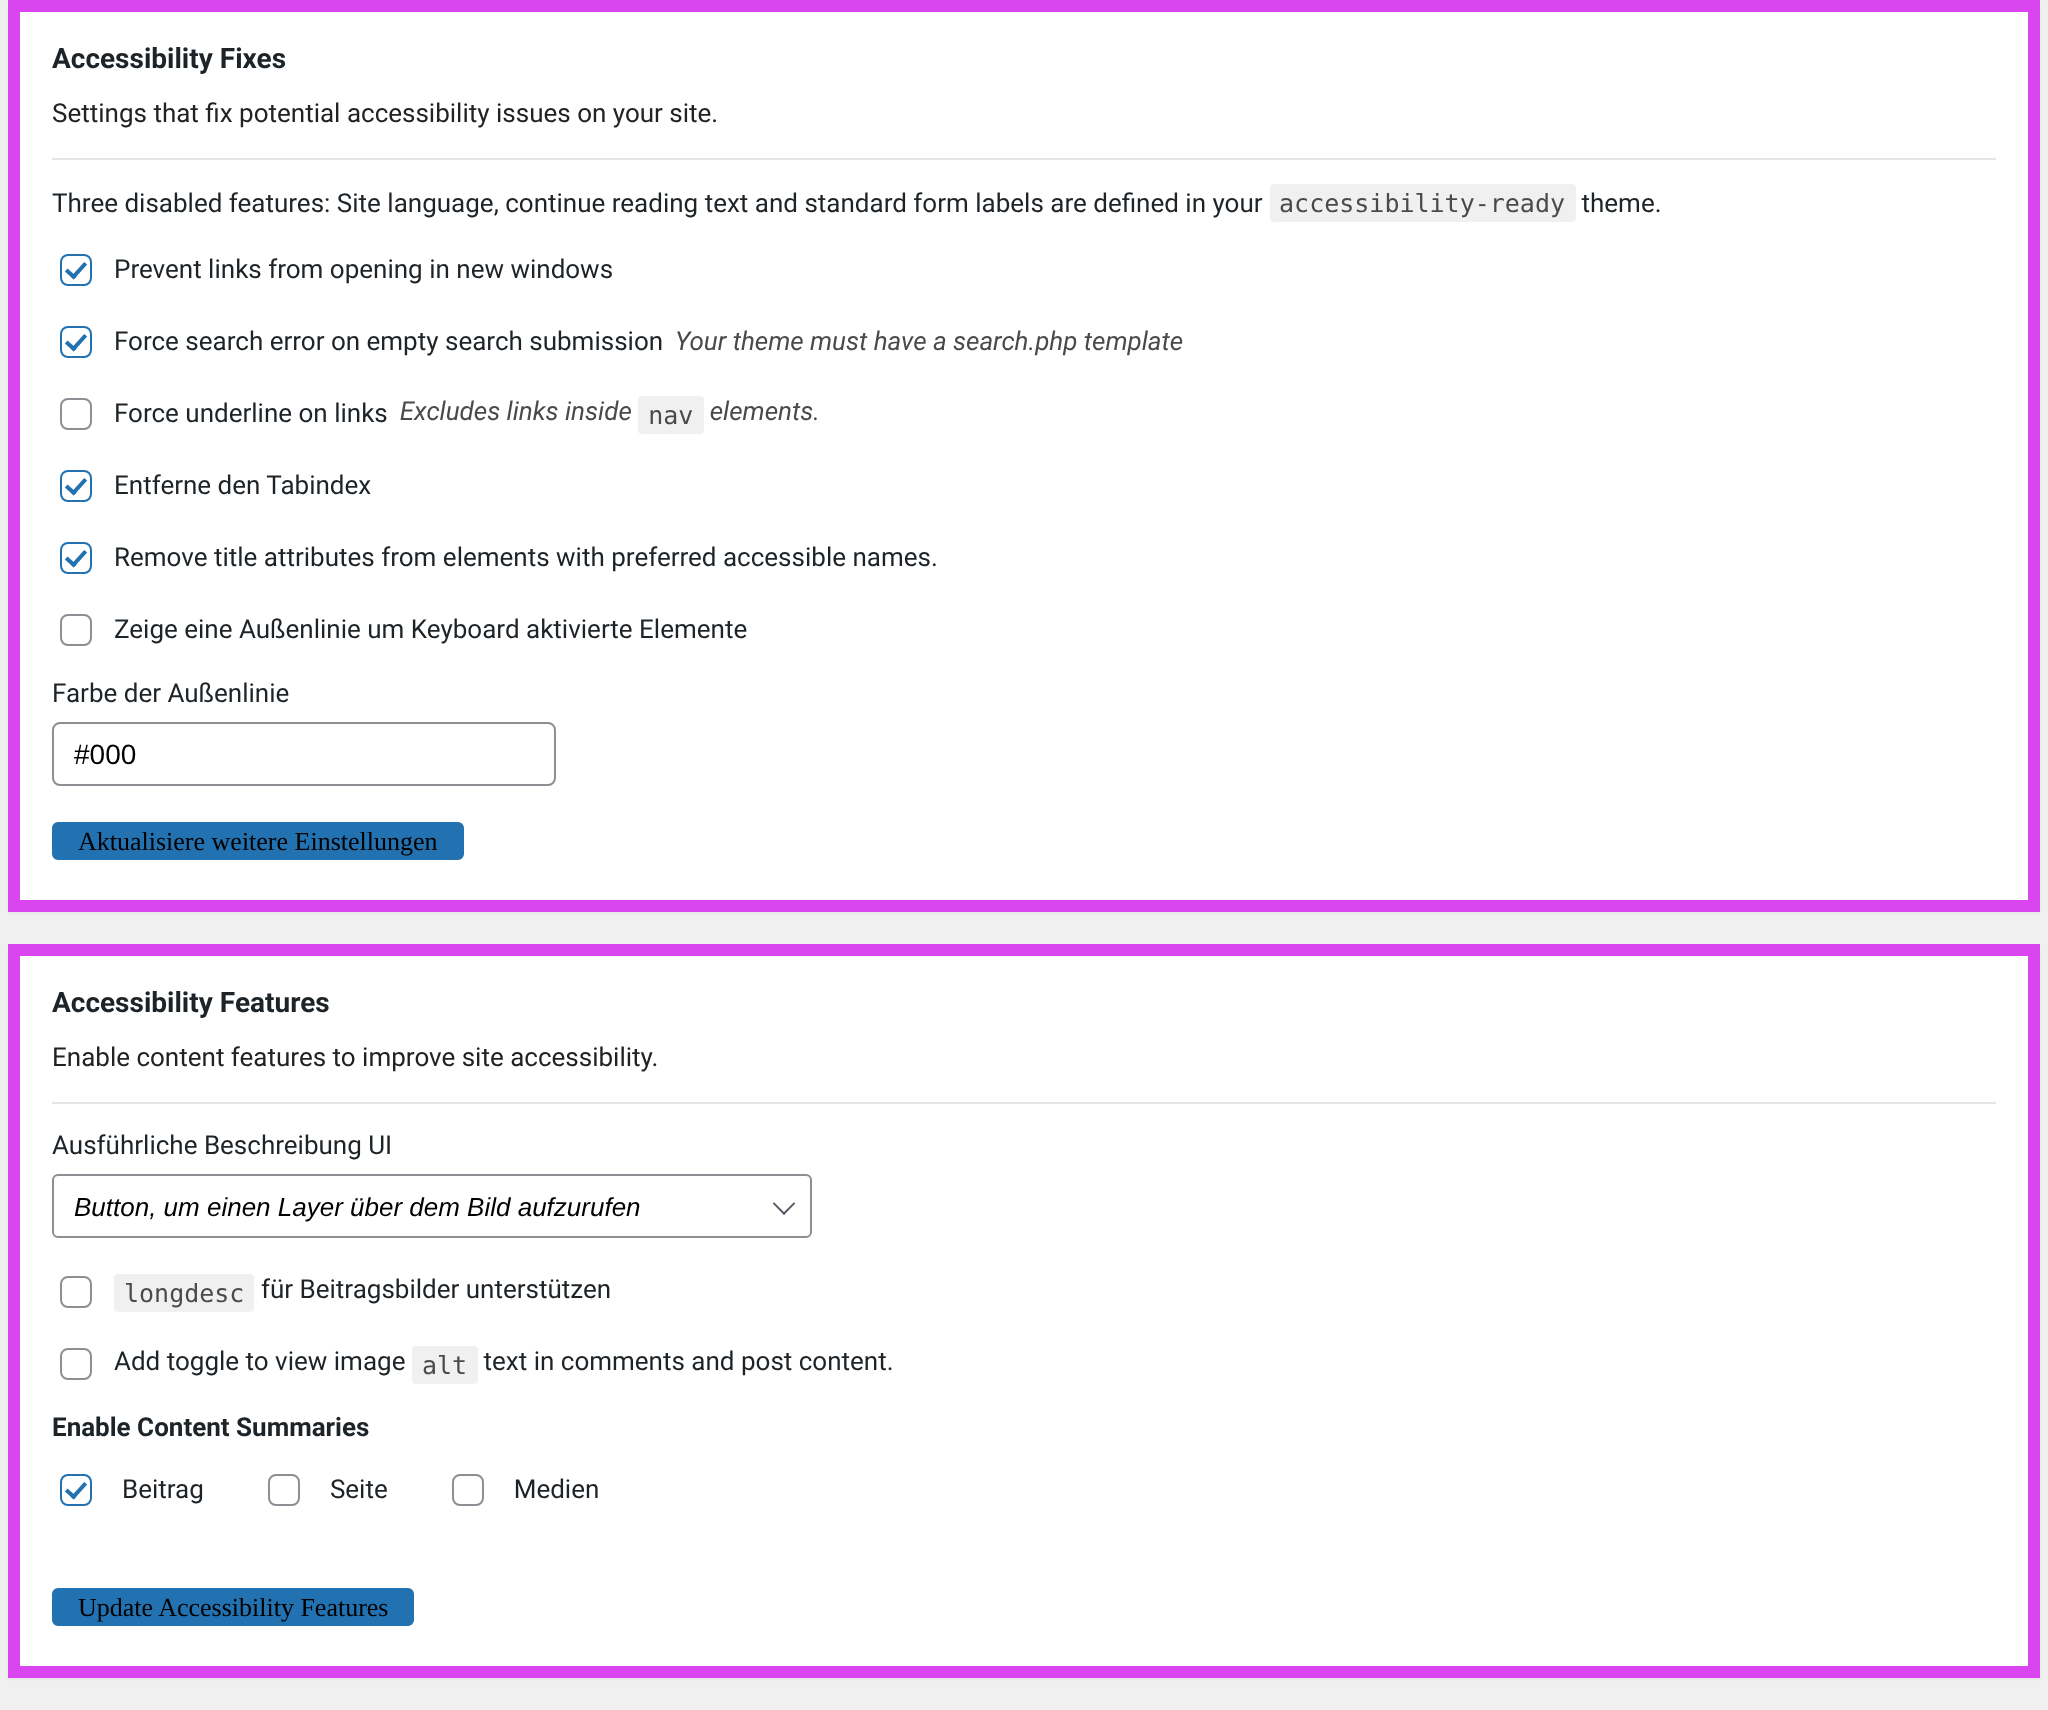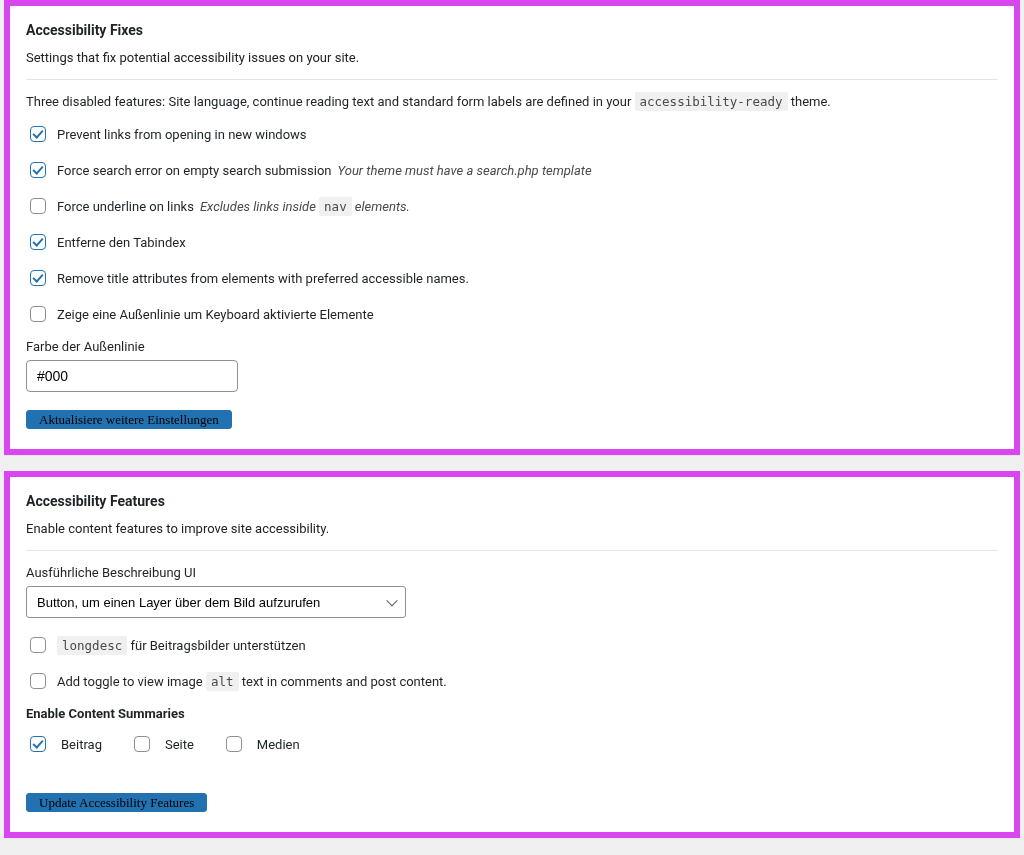--- a/index.html
+++ b/index.html
@@ -90,21 +90,21 @@
   .note-em {
     font-style: italic;
     color: #4a4a4a;
   }
   .field-label {
     display: block;
     font-size: 13px;
     margin: 4px 0 6px 0;
   }
   input[type="text"].text-input {
-    width: 212px;
+    width: 252px;
     height: 32px;
     padding: 4px 10px;
     border: 1px solid #8c8f94;
     border-radius: 4px;
     font-size: 14px;
     background: #fff;
   }
   .btn-primary {
     display: inline-block;
     background: #2271b1;
@@ -126,20 +126,21 @@
     appearance: none;
     -webkit-appearance: none;
     border: 1px solid #8c8f94;
     border-radius: 3px;
     background: #fff;
     height: 32px;
     font-size: 13px;
     padding: 4px 28px 4px 10px;
     cursor: pointer;
     min-width: 380px;
+    font-style: italic;
   }
   .select-wrap::after {
     content: "";
     position: absolute;
     right: 10px; top: 50%;
     width: 7px; height: 7px;
     border: solid #555d66;
     border-width: 0 1.6px 1.6px 0;
     transform: translateY(-65%) rotate(45deg);
     pointer-events: none;

